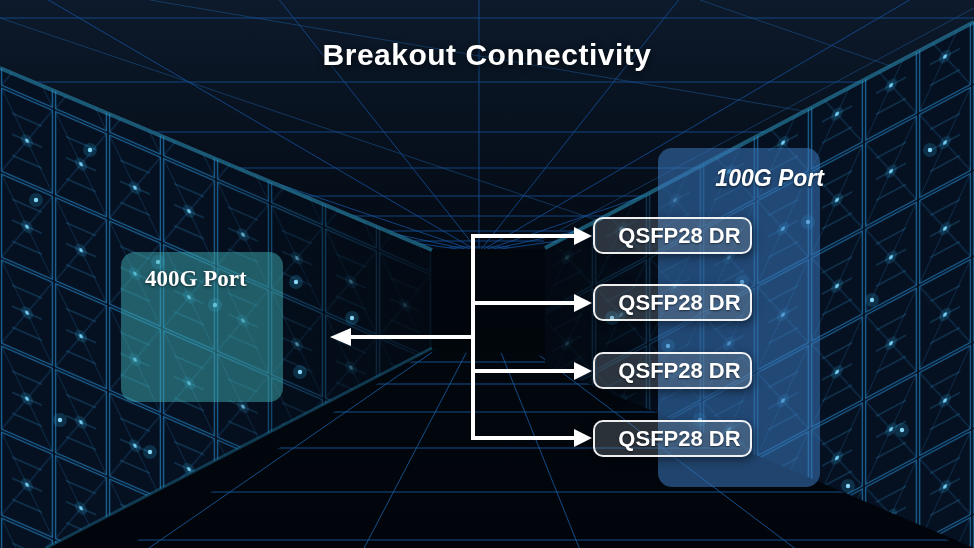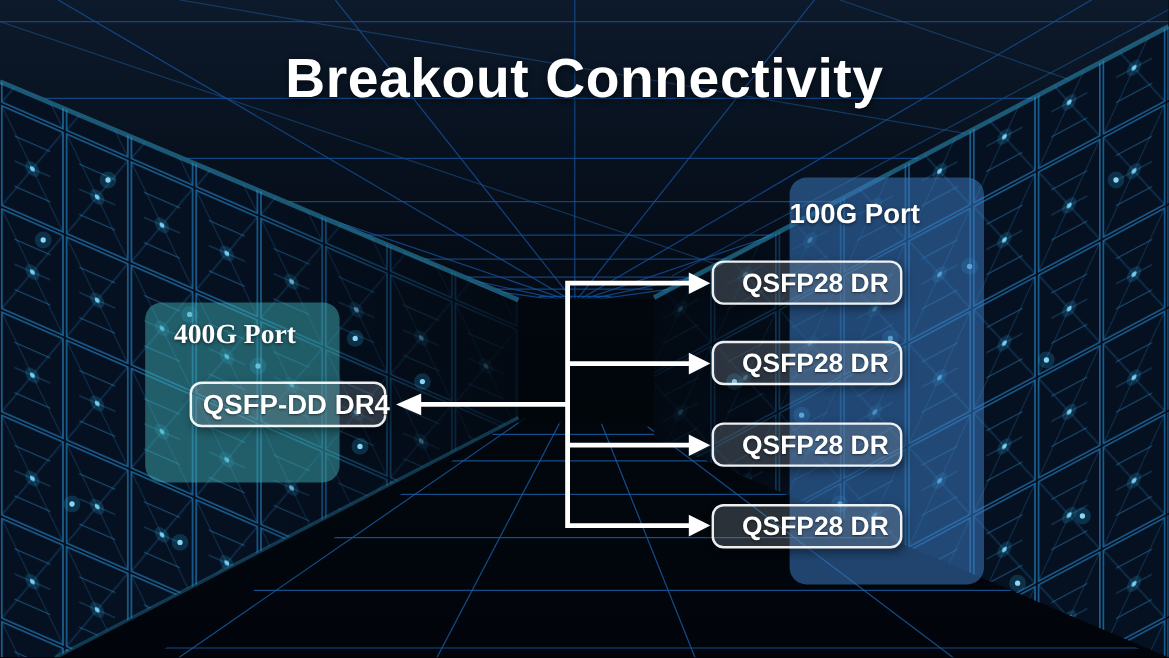--- a/index.html
+++ b/index.html
@@ -4,32 +4,32 @@
 <style>
   html,body{margin:0;padding:0;background:#000;}
   .stage{
     position:relative;width:974px;height:548px;overflow:hidden;
     font-family:"Liberation Sans",sans-serif;background:#030a12;
   }
   .bg-svg,.arrows-svg{position:absolute;left:0;top:0;width:974px;height:548px;}
   .arrows-svg{pointer-events:none;z-index:4;}
   .page-title{
     position:absolute;left:0;top:38px;width:100%;text-align:center;
-    color:#ffffff;font-size:46px;font-weight:700;letter-spacing:0.5px;z-index:5;
+    color:#ffffff;font-size:30px;font-weight:700;letter-spacing:0.5px;z-index:5;
     text-shadow:0 2px 6px rgba(0,0,0,.6);
   }
   .panel{position:absolute;border-radius:14px;z-index:2;}
   .panel-400{left:121px;top:252px;width:162px;height:150px;background:rgba(62,172,178,0.50);}
   .panel-100{left:658px;top:148px;width:162px;height:339px;background:rgba(58,120,190,0.55);}
   .panel-label{
     position:absolute;color:#ffffff;font-weight:700;font-size:23px;z-index:3;
     text-shadow:0 1px 3px rgba(0,0,0,.65);white-space:nowrap;
   }
   .label-400{left:145px;top:266px;font-family:Liberation Serif, serif;}
-  .label-100{left:658px;top:165px;width:166px;text-align:left;}
+  .label-100{left:658px;top:165px;width:166px;text-align:right;font-style:italic;}
   .module{
     position:absolute;box-sizing:border-box;z-index:5;
     display:flex;align-items:center;justify-content:center;
     border:2px solid rgba(255,255,255,0.92);border-radius:10px;
     background:rgba(138,148,158,0.30);
     color:#ffffff;font-weight:700;font-size:23px;white-space:nowrap;
     box-shadow:2px 3px 8px rgba(0,0,0,0.45);
     text-shadow:0 1px 2px rgba(0,0,0,.55);
     padding-left:14px;
   }
@@ -190,21 +190,20 @@
           <circle cx="700" cy="420" r="2.2"></circle>
           <circle cx="848" cy="486" r="2.2"></circle>
       </g>
     </g>
   </svg>
 
   <div class="page-title">Breakout Connectivity</div>
 
   <div class="panel panel-400"></div>
   <div class="panel-label label-400">400G Port</div>
-  <div class="module mod-dd">QSFP-DD DR4</div>
 
   <div class="panel panel-100"></div>
   <div class="panel-label label-100">100G Port</div>
   <div class="module mod-28 m1">QSFP28 DR</div>
   <div class="module mod-28 m2">QSFP28 DR</div>
   <div class="module mod-28 m3">QSFP28 DR</div>
   <div class="module mod-28 m4">QSFP28 DR</div>
 
   <svg class="arrows-svg" viewBox="0 0 974 548" aria-hidden="true">
     <g stroke="#ffffff" stroke-width="4" fill="none">

